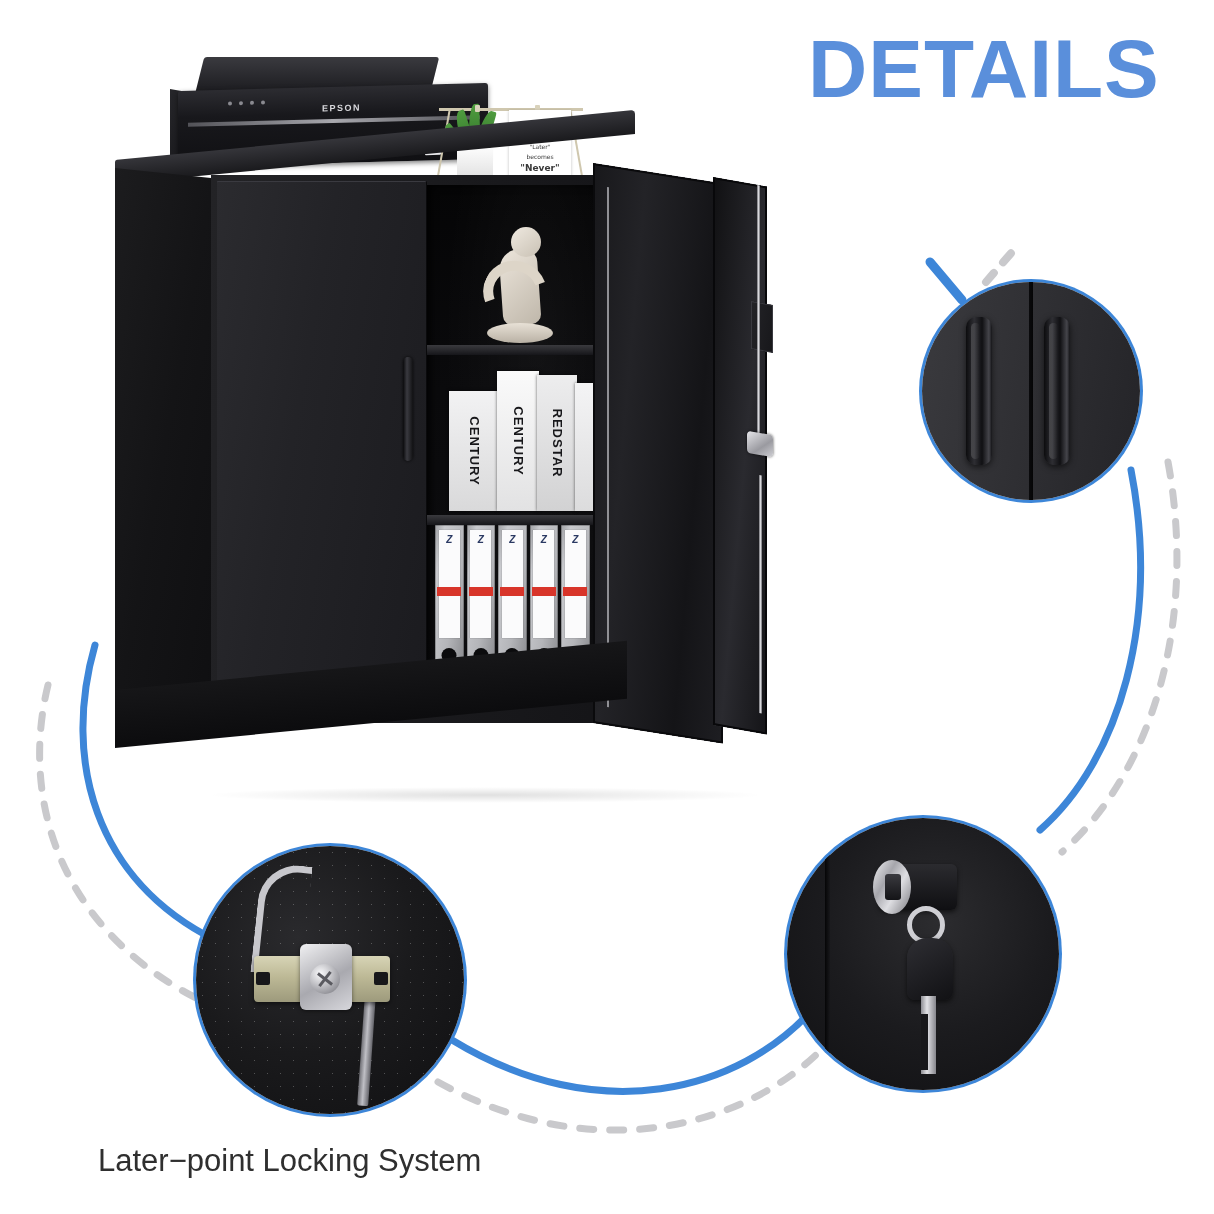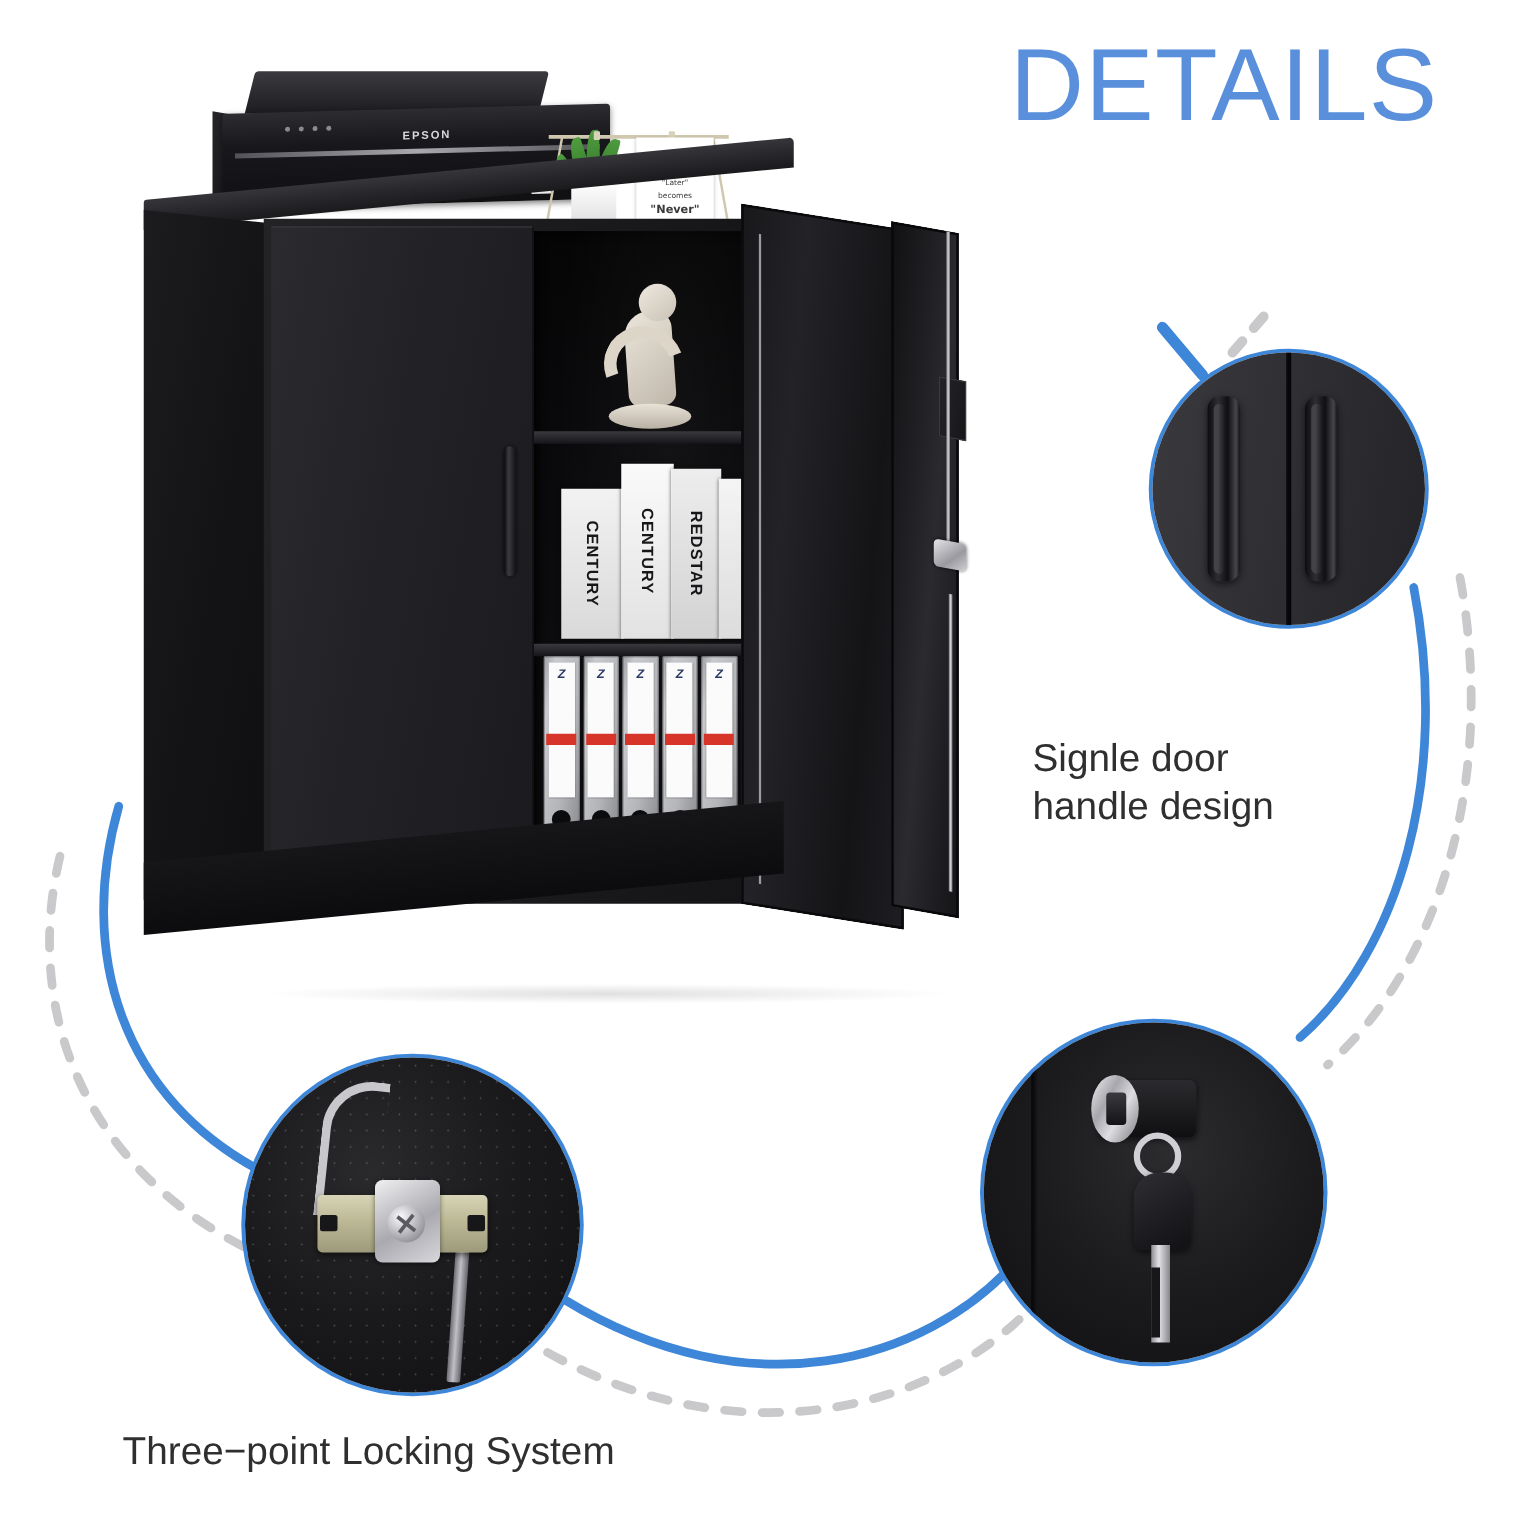--- a/index.html
+++ b/index.html
@@ -6,21 +6,21 @@
   body{
     width:1214px;height:1214px;position:relative;overflow:hidden;
     font-family:"Liberation Sans","DejaVu Sans",sans-serif;
     background:#ffffff;
   }
   .stage{position:absolute;inset:0;}
 
   
   .title{
     position:absolute;left:808px;top:28px;
-    font-size:82px;line-height:1;font-weight:400;letter-spacing:1px;
+    font-size:82px;line-height:1;font-weight:700;letter-spacing:1px;
     color:#5a8fdb;white-space:nowrap;
   }
 
   
   .caption{
     position:absolute;color:#2f2f2f;font-weight:400;
     font-size:30px;line-height:1.22;white-space:pre-line;
   }
   #cap-handle{left:826px;top:588px;font-size:31px;}
   #cap-lock{left:762px;top:1094px;font-size:31px;}
@@ -376,32 +376,30 @@
 
     <div class="cab-plinth"></div>
     <div class="ground"></div>
   </div>
 
   <div class="circle" id="circle-handle">
     <div class="hdl left"></div>
     <div class="seam"></div>
     <div class="hdl right"></div>
   </div>
-  <div class="caption" id="cap-handle">Signle door
-handle design</div>
 
   <div class="circle" id="circle-three">
     <div class="speck"></div>
     <div class="rod-curve"></div>
     <div class="rod-down"></div>
     <div class="cam-plate"></div>
     <div class="cam-hub"></div>
     <div class="cam-screw"></div>
   </div>
-  <div class="caption" id="cap-three">Three−point Locking System</div>
+  <div class="caption" id="cap-three">Later−point Locking System</div>
 
   <div class="circle" id="circle-lock">
     <div class="panelseam"></div>
     <div class="lock-barrel"></div>
     <div class="lock-ring"></div>
     <div class="lock-core"></div>
     <div class="key-ring"></div>
     <div class="key-head"></div>
     <div class="key-blade"></div>
     <div class="key-teeth"></div>

